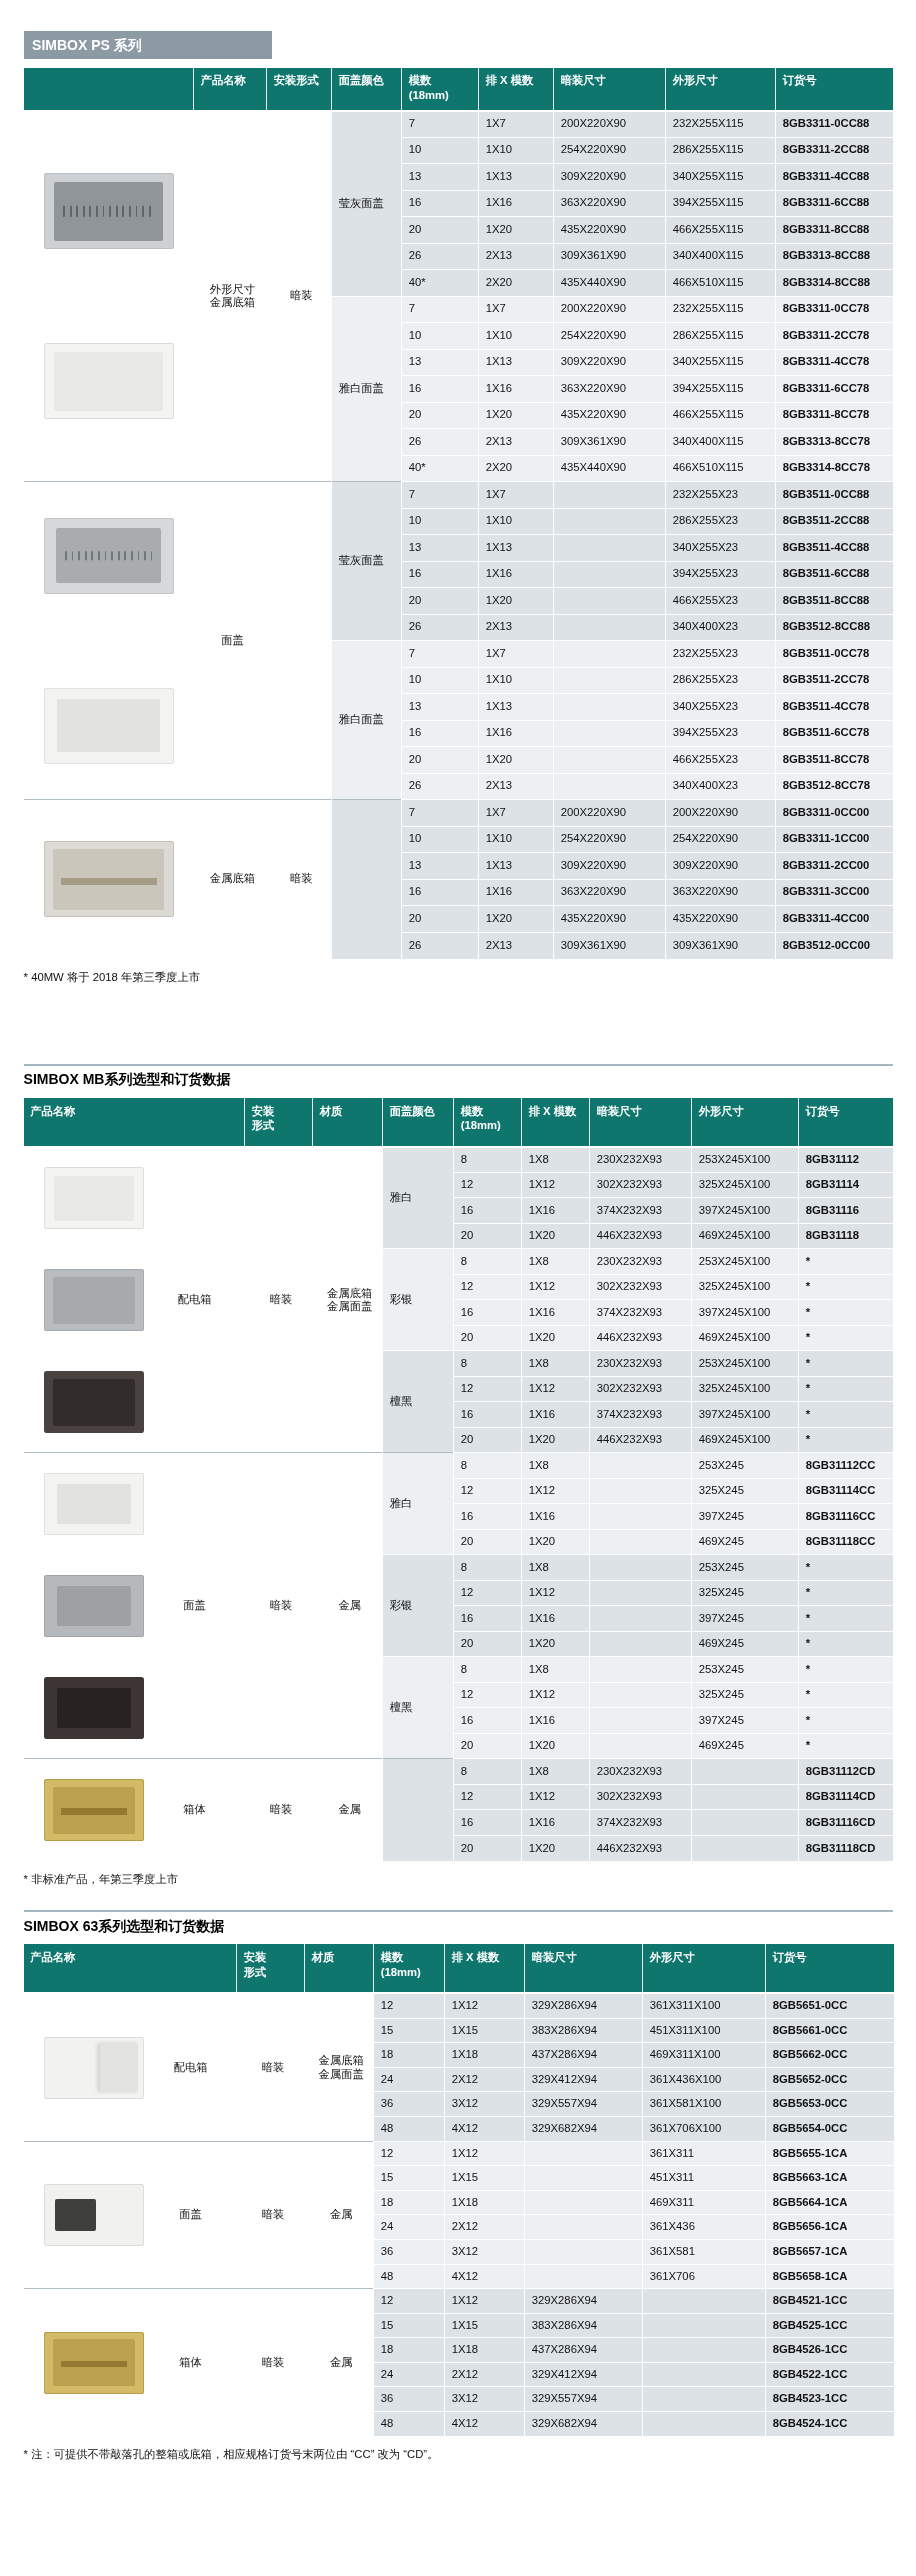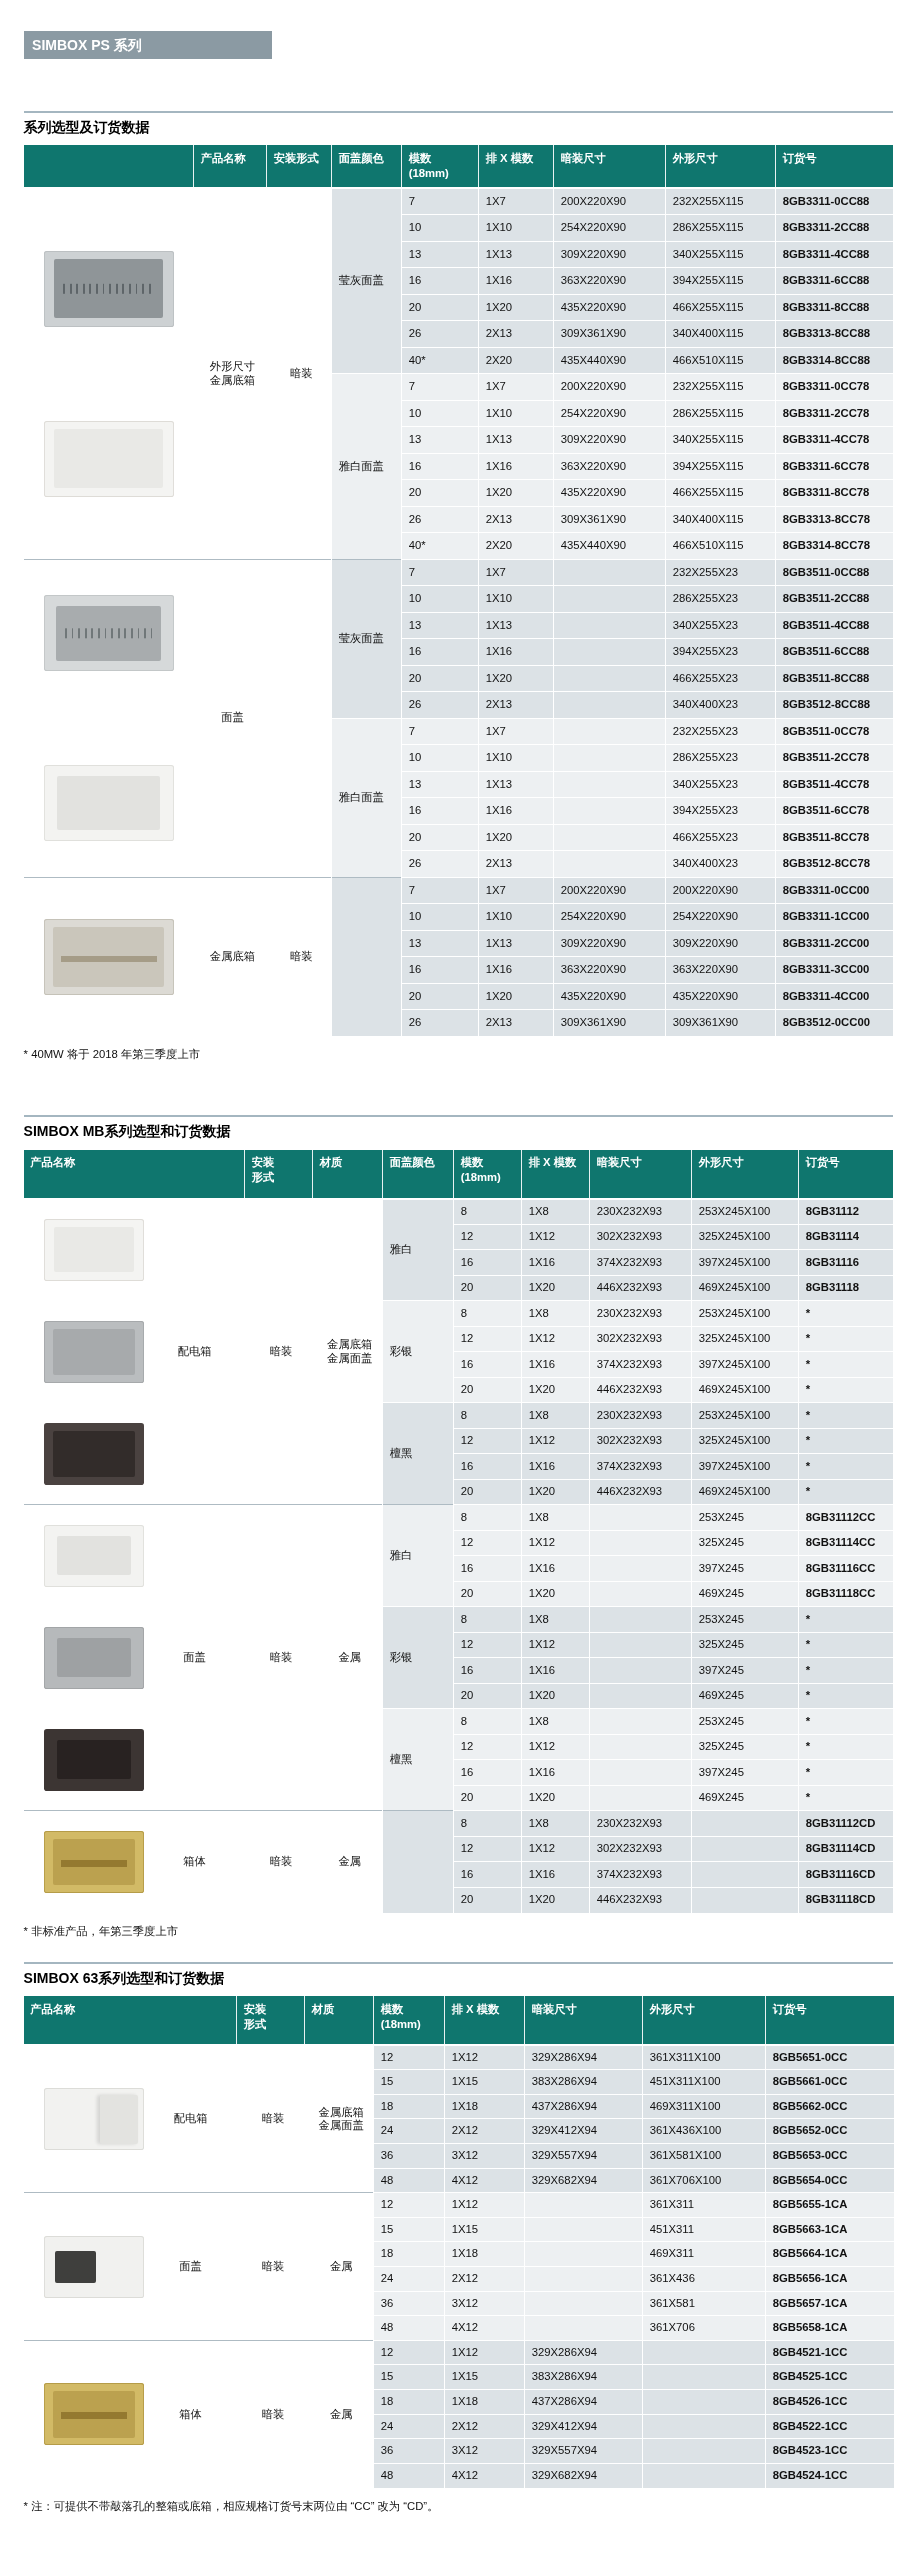--- a/index.html
+++ b/index.html
@@ -12,21 +12,21 @@
   .banner {
     margin-top:31px; width:248px; height:28px; background:#8b9aa3;
     color:#fff; font-size:14px; font-weight:bold; line-height:28px;
     padding-left:8.5px; box-sizing:border-box;
   }
   h2.rule-heading {
     margin:0; border-top:2.8px solid #a4b6c0; padding-top:5.7px;
     font-size:14px; font-weight:bold; color:#000;
   }
   #sec-ps h2 { margin-top:52px; }
-  #sec-mb h2 { margin-top:53px; }
+  #sec-mb h2 { margin-top:79px; }
   #sec-63 h2 { margin-top:23px; }
   .footnote { font-size:11.3px; color:#111; margin-top:11.3px; }
 
   table.cat { border-collapse:collapse; table-layout:fixed; width:869px; margin-top:8.5px; }
   .cat th {
     background:#0f766e; color:#fff; font-size:11.3px; font-weight:bold;
     text-align:left; vertical-align:top; padding:5.7px 2.8px 3.8px 6.6px;
     border-right:0.9px solid rgba(255,255,255,.9); border-bottom:2.8px solid #fff;
     white-space:pre-line; line-height:1.3; box-sizing:border-box; height:43px;
   }
@@ -86,21 +86,20 @@
   .ph-white-door-open i { top:15px; bottom:15px; left:11.3px; right:48%; background:#3f3f3d; }
 </style>
 </head>
 <body>
 
 <div class="banner">
   <span>SIMBOX  PS 系列</span>
 </div>
 
 <section id="sec-ps">
-  <h2 class="rule-heading">系列选型及订货数据</h2>
   <div>
       <table class="cat t-ps">
         <colgroup>
           <col style="width: 170px;">
           <col style="width: 73px;">
           <col style="width: 65px;">
           <col style="width: 70px;">
           <col style="width: 77px;">
           <col style="width: 75px;">
           <col style="width: 112px;">

